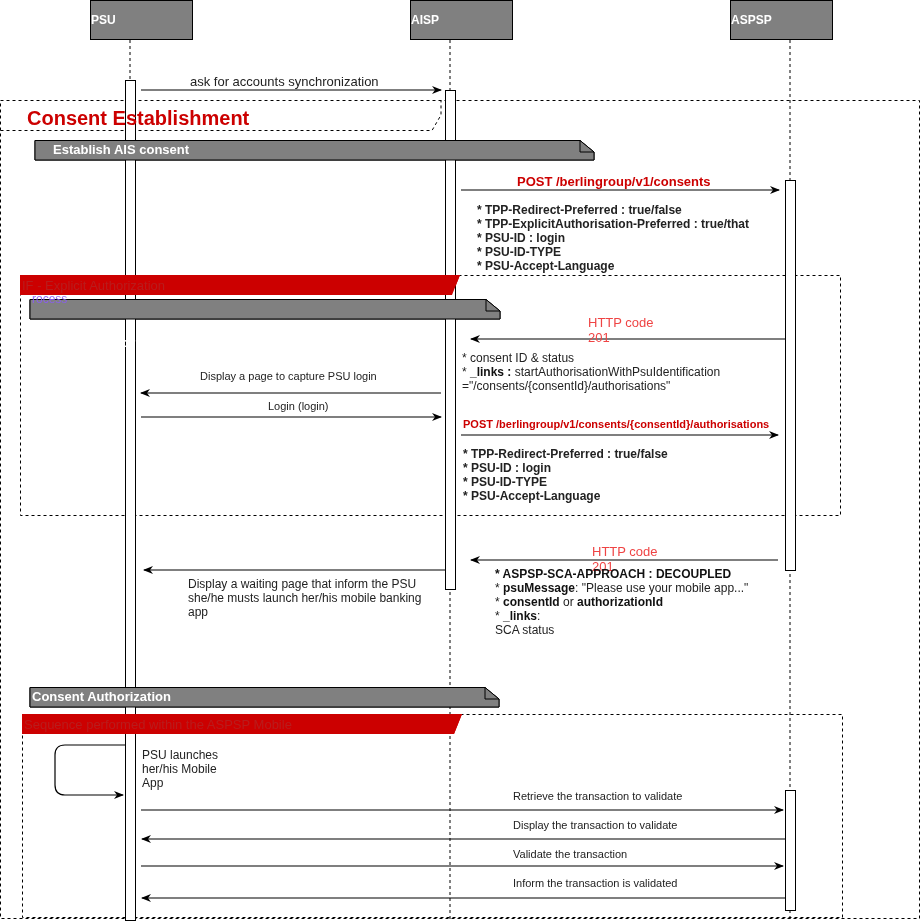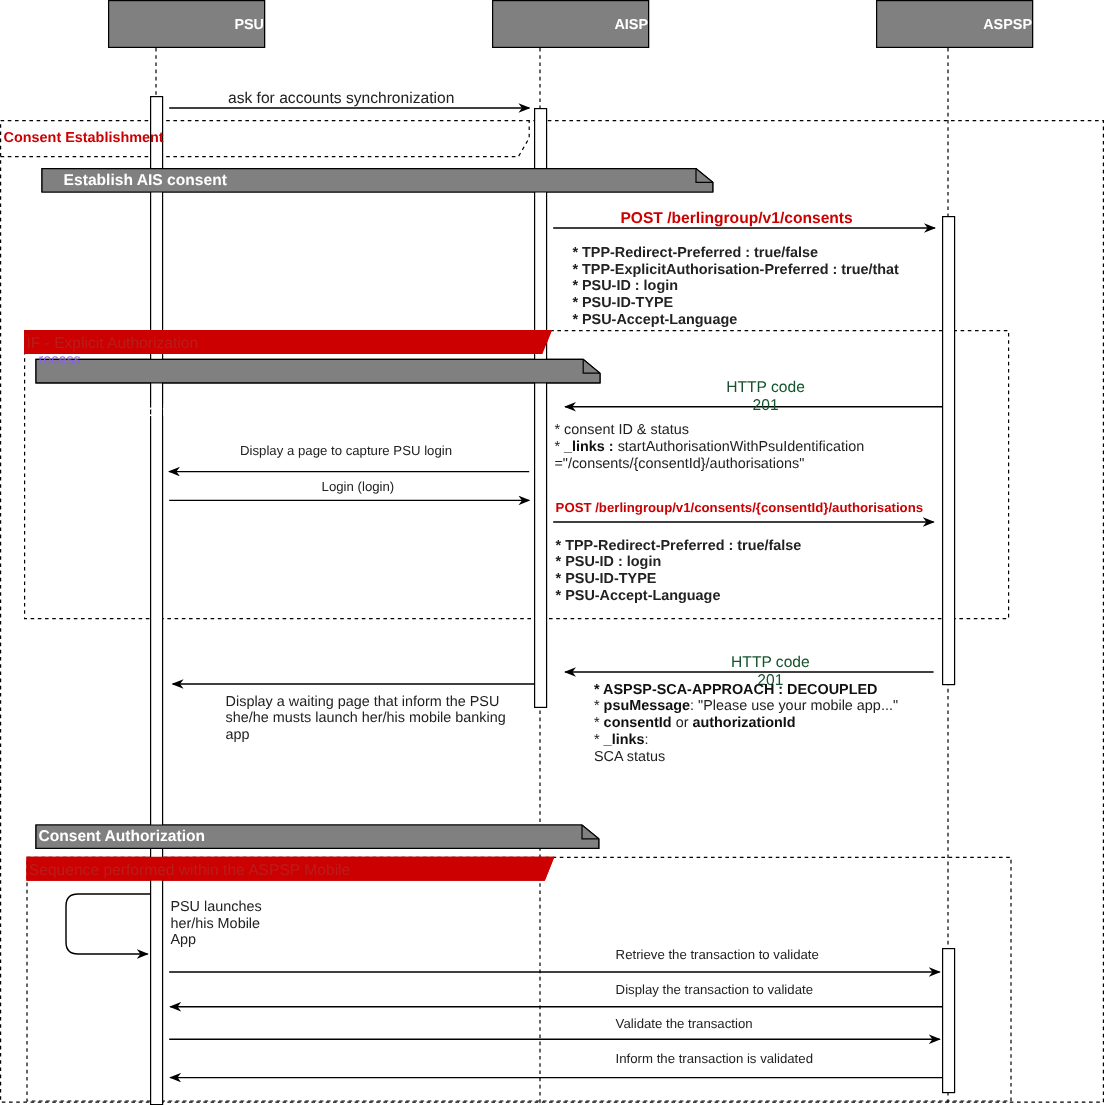--- a/index.html
+++ b/index.html
@@ -1,34 +1,34 @@
 <!DOCTYPE html>
 <html><head>
   <meta charset="utf-8">
   <style>
     html, body { margin: 0; padding: 0; background: #ffffff; }
     body { width: 921px; height: 921px; position: relative; overflow: hidden;
            font-family: "Liberation Sans", sans-serif; color: #000; }
     .abs { position: absolute; }
     svg.canvas { position: absolute; left: 0; top: 0; width: 921px; height: 921px; }
-    .actor { position: absolute; top: 0; height: 40px; width: 131px; background: #808080;
+    .actor { position: absolute; top: 0; height: 40px; width: 103px; background: #808080;
              border: 1px solid #000; box-sizing: border-box; color: #fff; font-weight: bold;
-             font-size: 12px; display: flex; align-items: center; justify-content: flex-end; }
-    .frame-title { position: absolute; font-size: 12px; font-weight: bold; color: #cc0000; }
+             font-size: 12px; display: flex; align-items: center; justify-content: flex-start; }
+    .frame-title { position: absolute; font-size: 20px; font-weight: bold; color: #cc0000; margin-left: 24px; }
     .band-red { position: absolute; color: #b91c1c; font-size: 13px; line-height: 20px; padding-left: 2px;
                 white-space: nowrap; }
     .band-gray-label { position: absolute; color: #fff; font-weight: bold; font-size: 13px;
                        white-space: nowrap; line-height: 18px; }
     .msg { position: absolute; font-size: 11px; white-space: nowrap; color: #222; }
     .msg-red { position: absolute; font-size: 12px; font-weight: bold; color: #cc0000; white-space: nowrap; }
     .msg-red.small { font-size: 11px; }
     .note { position: absolute; font-size: 12px; line-height: 14px; white-space: nowrap; color: #222; }
     .note b { color: #111; }
     .note .line { display: block; }
-    .http { position: absolute; font-size: 13px; text-align: center; line-height: 15px; color: #14532d; }
+    .http { position: absolute; font-size: 13px; line-height: 15px; color: #ef4444; }
   </style>
 </head>
 <body>
 
 <svg class="canvas" viewBox="0 0 921 921">
   <defs>
     <marker id="arr" markerWidth="10" markerHeight="8" refX="9" refY="4" orient="auto" markerUnits="userSpaceOnUse">
       <path d="M0,0 L10,4 L0,8 L3,4 Z" fill="#000"></path>
     </marker>
   </defs>

